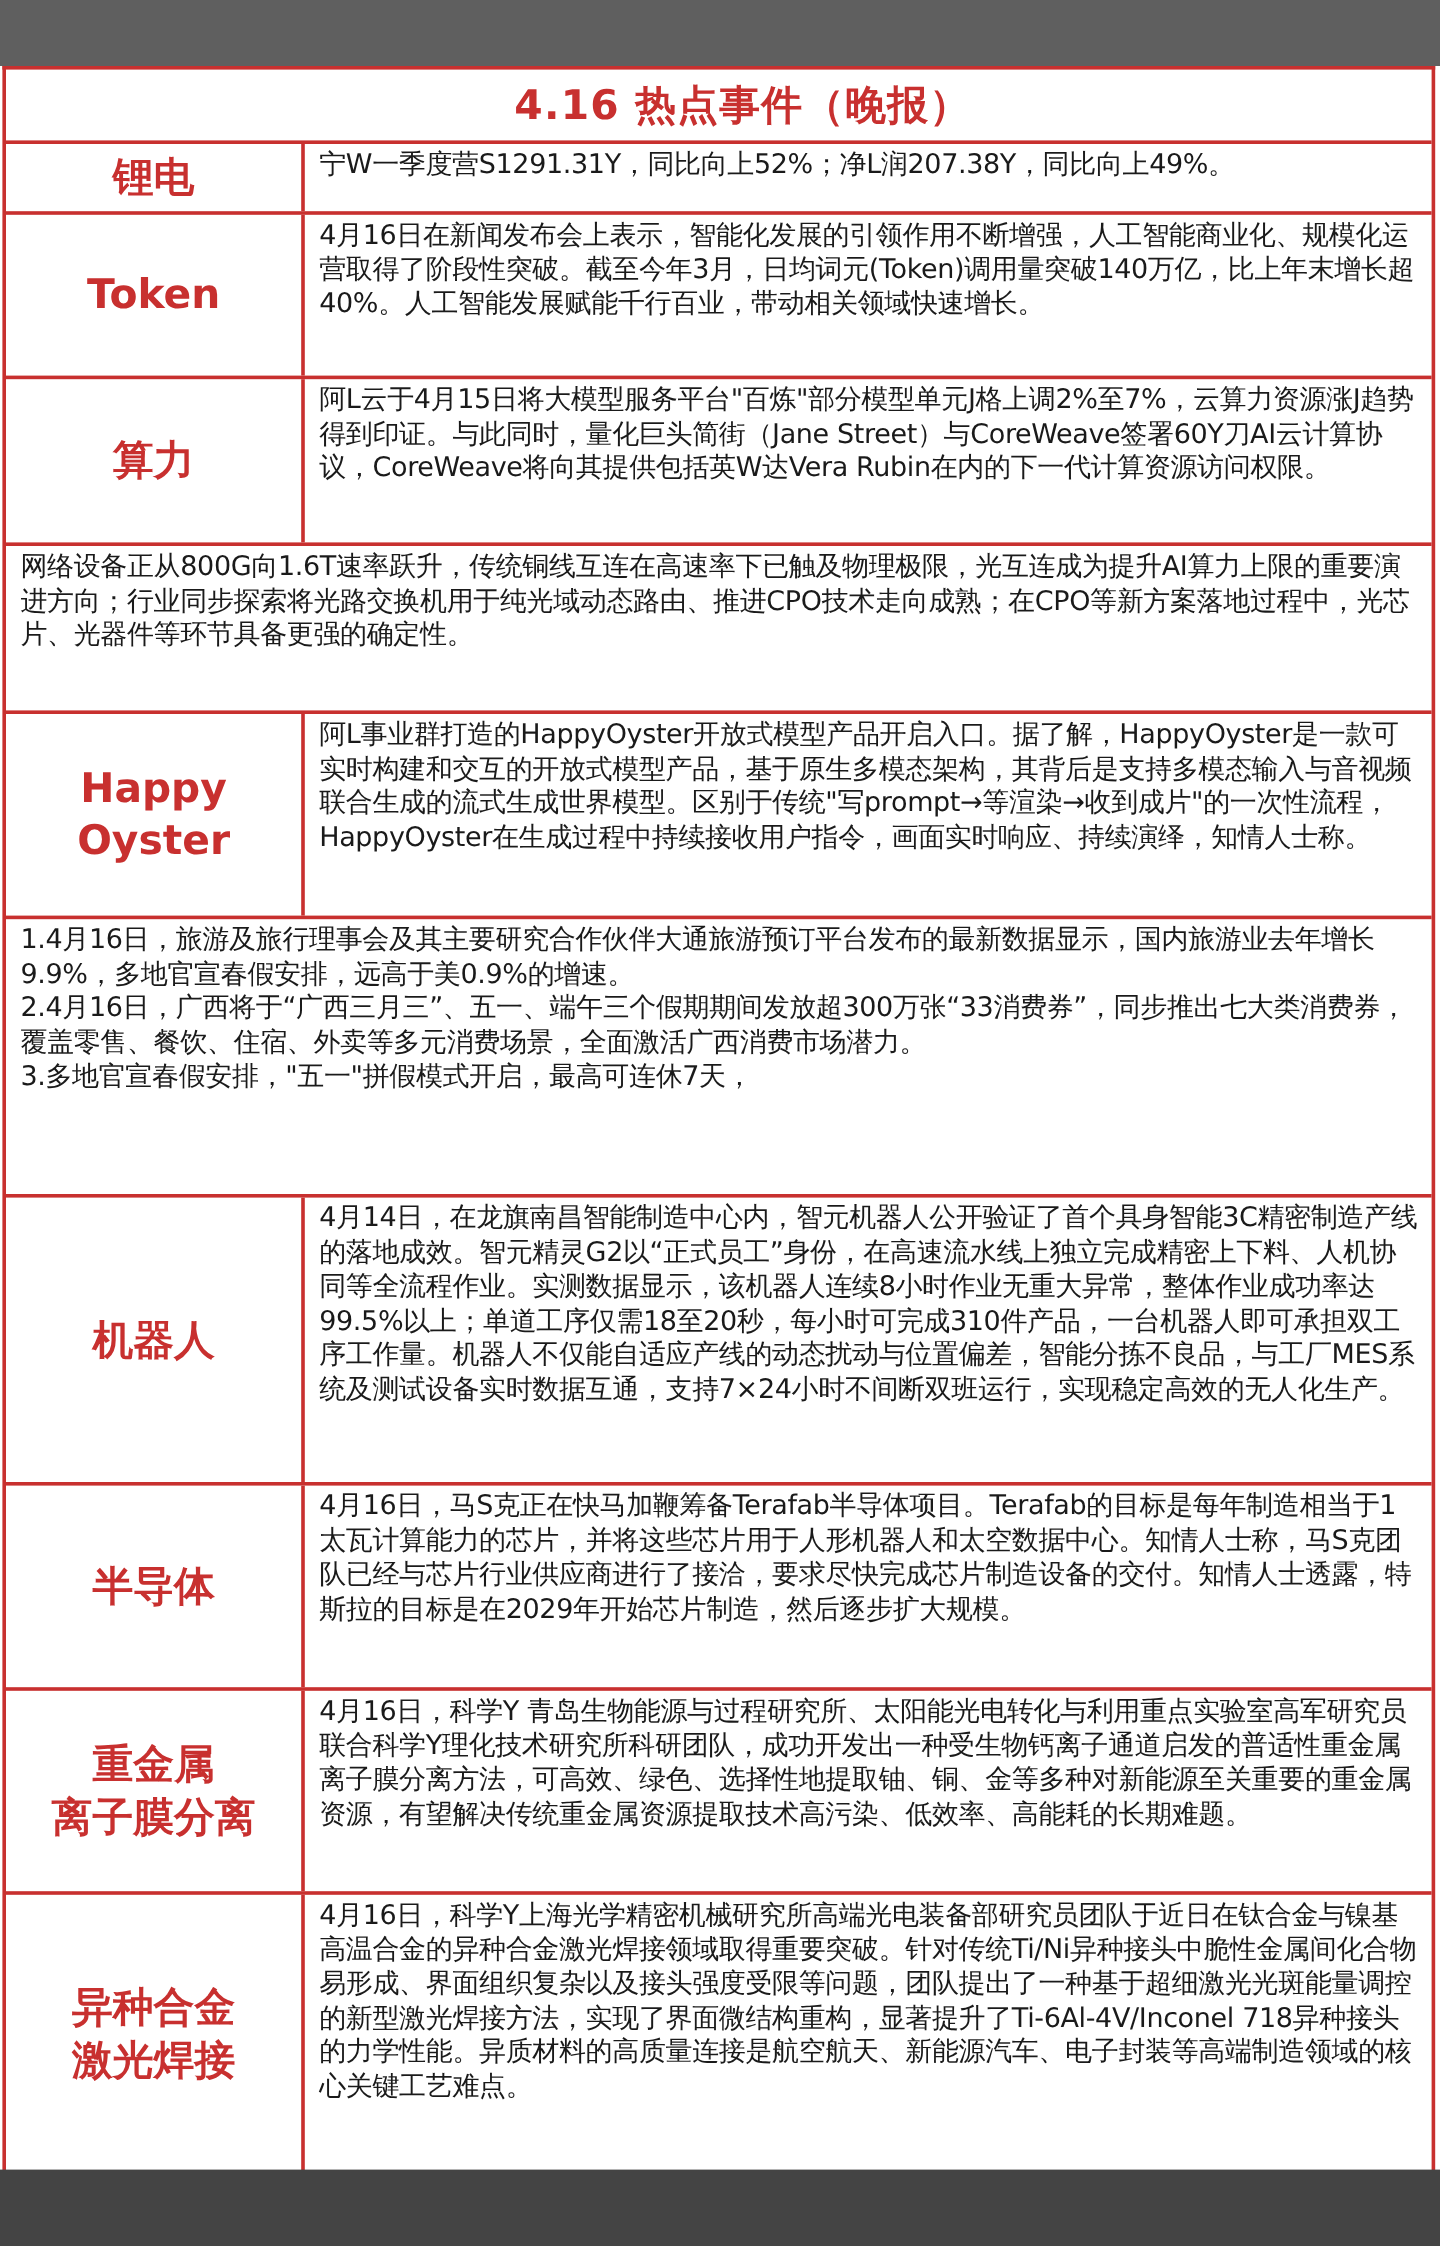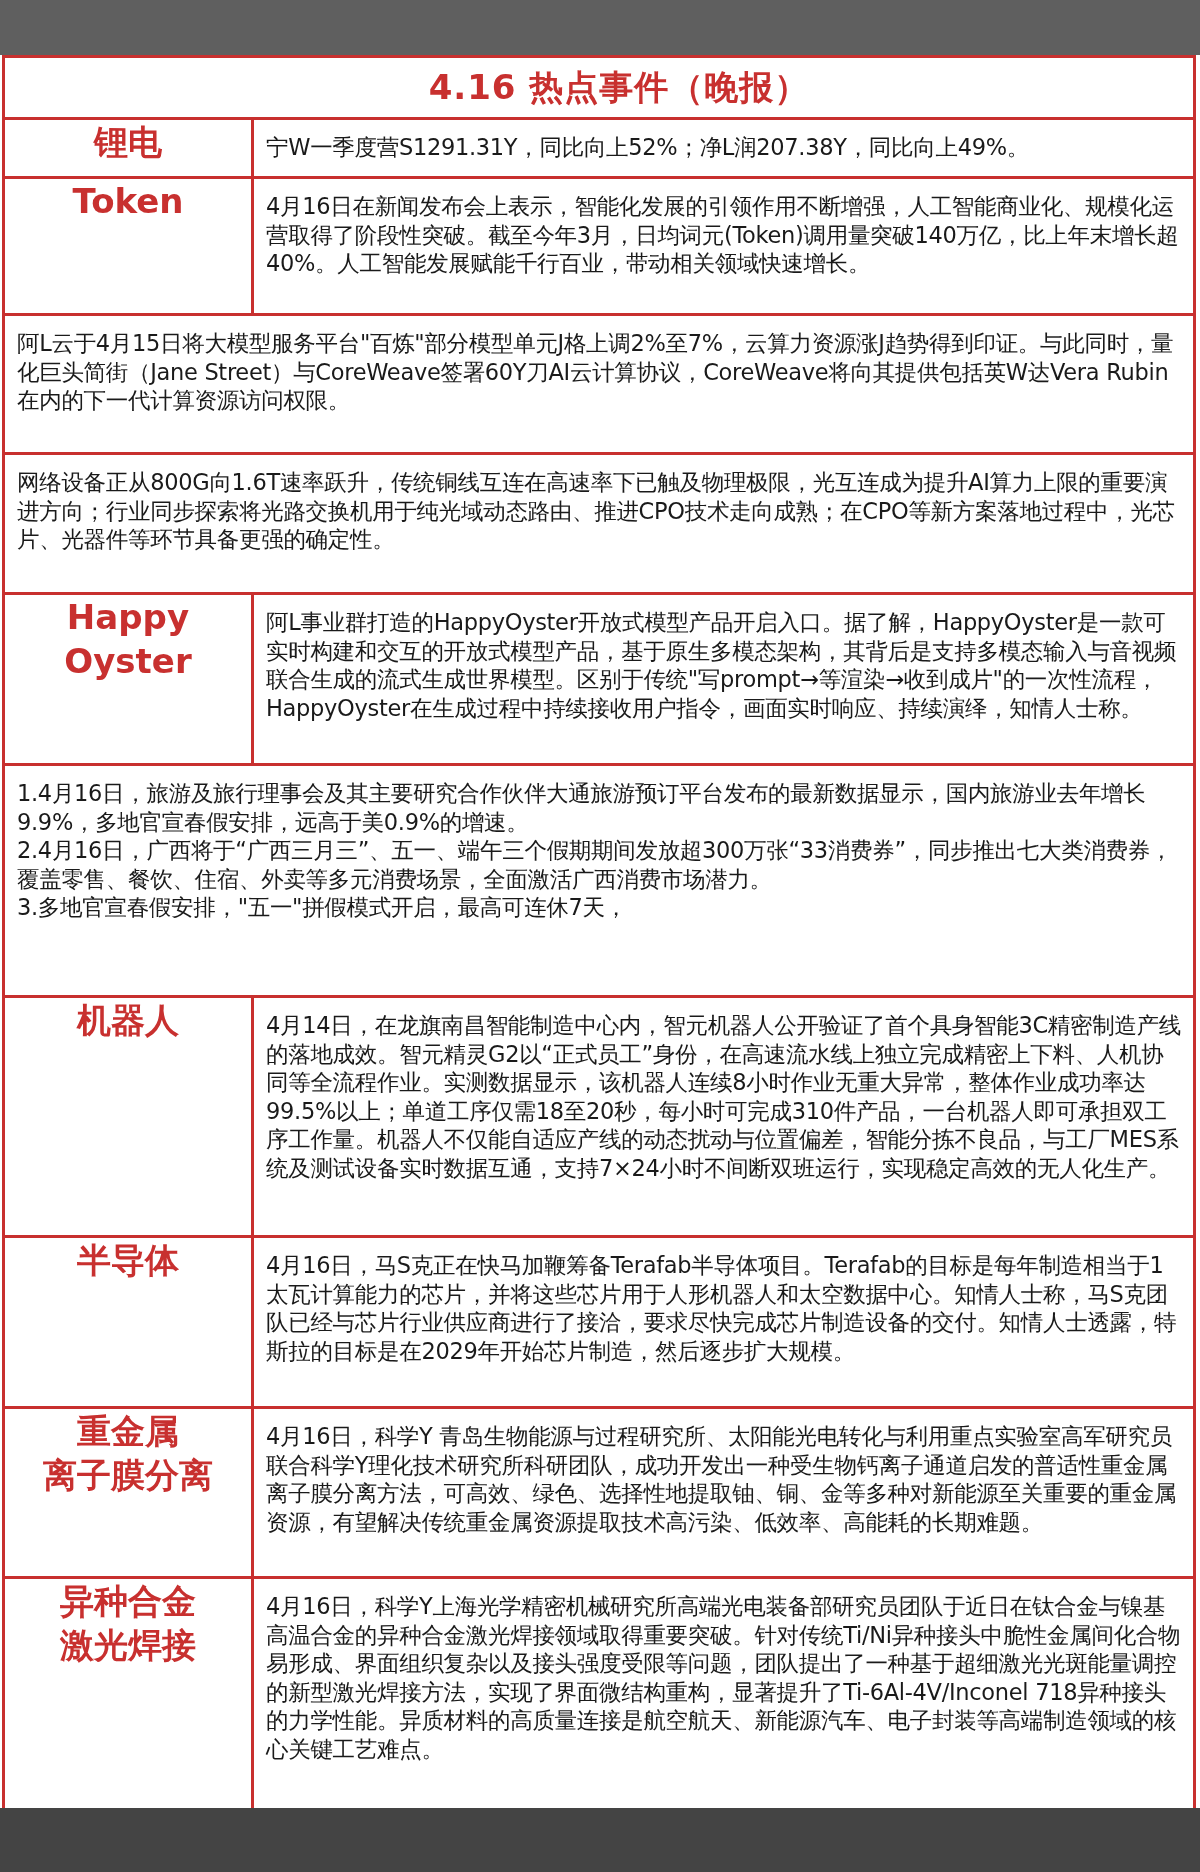--- a/index.html
+++ b/index.html
@@ -40,33 +40,33 @@
   .row {
     display: flex;
     border-bottom: 3px solid #c8302f;
     box-sizing: border-box;
   }
   .row.last { border-bottom: none; }
   .label-cell {
     width: 249px; flex: 0 0 249px;
     border-right: 3px solid #c8302f;
     box-sizing: border-box;
-    display: flex; align-items: flex-start; justify-content: center;
+    display: flex; align-items: center; justify-content: center;
     text-align: center;
   }
   .label-cell span {
     color: #c8302f;
     font-weight: bold;
     font-size: 34px;
     line-height: 44px;
     white-space: pre-line;
   }
   .content-cell {
     flex: 1 1 auto;
-    padding: 13px 8px 4px 12px;
+    padding: 3px 8px 4px 12px;
     box-sizing: border-box;
     overflow: hidden;
   }
   .content-cell p {
     margin: 0;
     color: #1a1a1a;
     font-size: 22.5px;
     line-height: 28.6px;
     letter-spacing: -0.3px;
   }
@@ -93,20 +93,23 @@
   <div class="row" style="height:137px">
     <div class="label-cell">
       <span>Token</span>
     </div>
     <div class="content-cell">
       <p>4月16日在新闻发布会上表示，智能化发展的引领作用不断增强，人工智能商业化、规模化运营取得了阶段性突破。截至今年3月，日均词元(Token)调用量突破140万亿，比上年末增长超40%。人工智能发展赋能千行百业，带动相关领域快速增长。</p>
     </div>
   </div>
 
   <div class="row" style="height:139px">
+    <div class="label-cell">
+      <span>算力</span>
+    </div>
     <div class="content-cell">
       <p>阿L云于4月15日将大模型服务平台"百炼"部分模型单元J格上调2%至7%，云算力资源涨J趋势得到印证。与此同时，量化巨头简街（Jane Street）与CoreWeave签署60Y刀AI云计算协议，CoreWeave将向其提供包括英W达Vera Rubin在内的下一代计算资源访问权限。</p>
     </div>
   </div>
 
   <div class="row" style="height:140px">
     <div class="content-cell">
       <p>网络设备正从800G向1.6T速率跃升，传统铜线互连在高速率下已触及物理极限，光互连成为提升AI算力上限的重要演进方向；行业同步探索将光路交换机用于纯光域动态路由、推进CPO技术走向成熟；在CPO等新方案落地过程中，光芯片、光器件等环节具备更强的确定性。</p>
     </div>
   </div>

